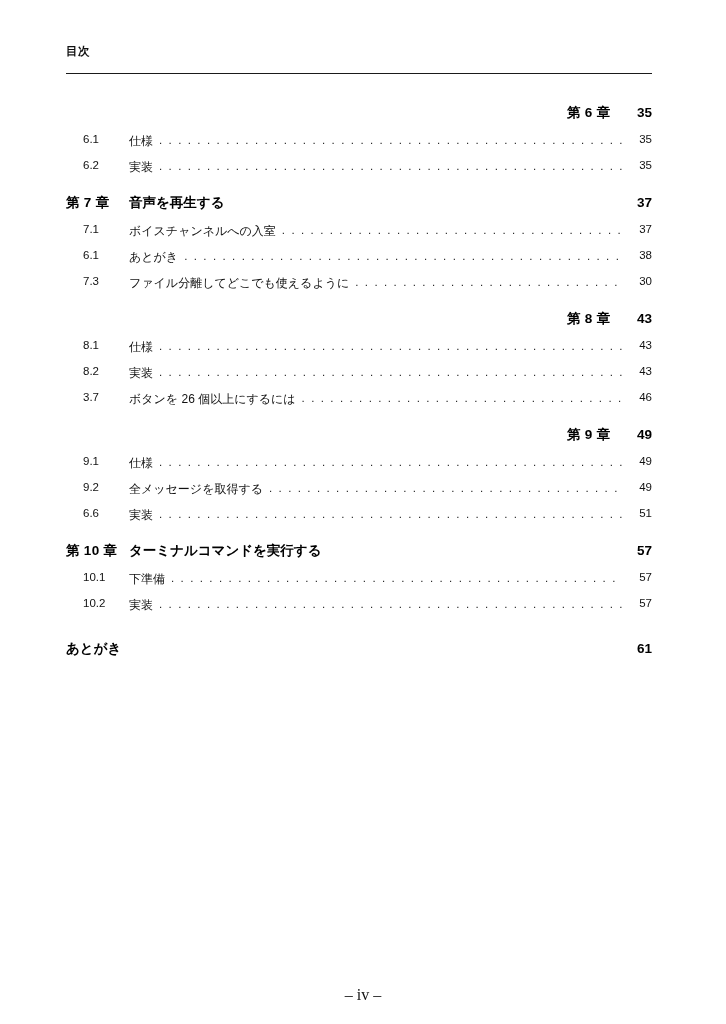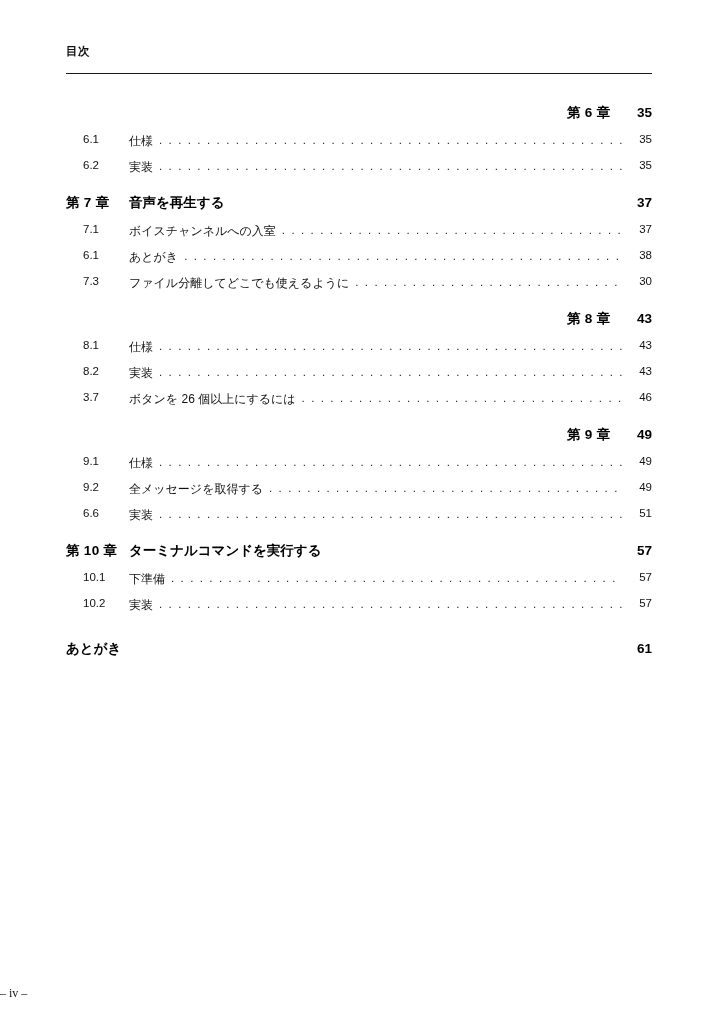--- a/index.html
+++ b/index.html
@@ -135,21 +135,22 @@
   .afterword-page {
     flex: 0 0 auto;
     text-align: right;
     margin-left: 24px;
   }
   .footer {
     position: absolute;
     left: 0;
     top: 986px;
     width: 726px;
-    font-size: 12px;
+    text-align: center;
+    font-size: 16px;
     font-family: "Liberation Serif", "DejaVu Serif", serif;
     color: #111;
   }
 </style>
 </head>
 <body>
 
 <div class="page">
 
   <div class="header">

